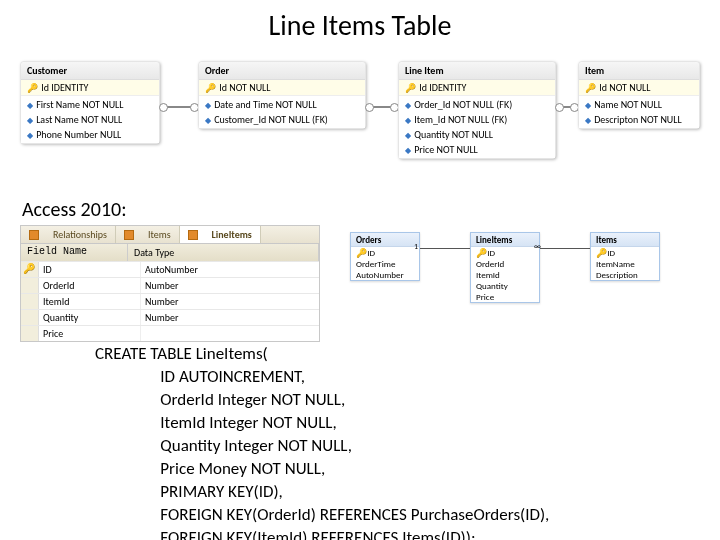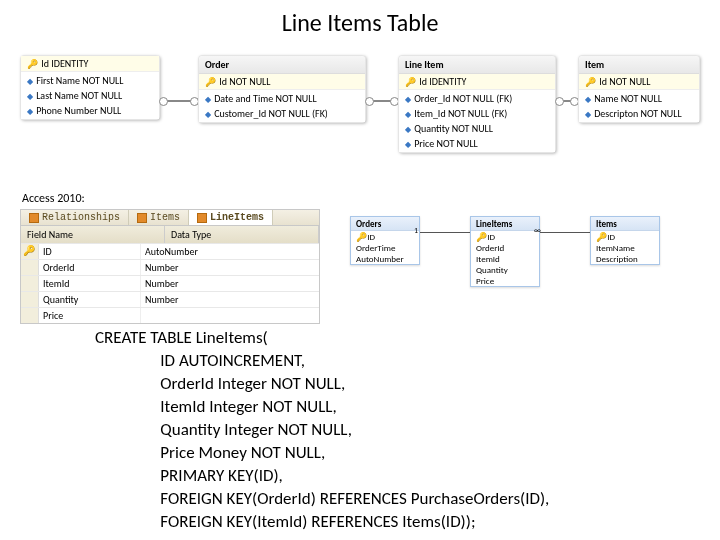--- a/index.html
+++ b/index.html
@@ -1,39 +1,39 @@
 <!DOCTYPE html>
 <html><head>
 <meta charset="utf-8">
 <style>
   * { box-sizing: border-box; margin: 0; padding: 0; }
   body { width: 720px; height: 540px; background: #fff; font-family: Calibri, Arial, sans-serif; position: relative; overflow: hidden; }
-  .title { font-size: 24px; text-align: center; margin-top: 8px; margin-bottom: 8px; font-weight: 400; }
+  .title { font-size: 28px; text-align: center; margin-top: 8px; margin-bottom: 8px; font-weight: 400; }
   .erd-zone { position: relative; height: 140px; margin: 0 20px; }
   .erd-table { position: absolute; background: #fff; border-radius: 4px; box-shadow: 1px 1px 3px rgba(0,0,0,0.25); font-size: 10px; border:1px solid #e5e5e5; }
   .erd-head { background: linear-gradient(#f6f6f6,#e8e8e8); padding: 2px 6px; font-weight: bold; border-bottom:1px solid #ddd; border-radius:4px 4px 0 0; }
   .erd-pk { background: #fffde8; padding: 1px 6px; border-bottom:1px solid #eee; display:flex; align-items:center; gap:3px;}
   .erd-body { background:#fff; padding:1px 0; }
   .erd-row { padding: 1px 6px; display:flex; align-items:center; gap:3px; }
   .key { color:#c9a400; font-size:9px; }
   .dia { color:#3a78c4; font-size:8px; }
   .conn { position:absolute; height:2px; background:#888; top:55px; }
   .conn::before,.conn::after { content:""; position:absolute; width:7px; height:7px; border:1px solid #888; border-radius:50%; top:-3px; background:#fff; }
   .conn::before{left:-1px;} .conn::after{right:-1px;}
 
-  .access-label { font-size: 12px; margin: 6px 8px 4px 22px; }
+  .access-label { font-size: 20px; margin: 6px 8px 4px 22px; }
   .access-zone { position: relative; height:110px; margin:0 20px 8px 20px; }
   .access-left { position:absolute; left:0; top:0; width:300px; border:1px solid #c8c8c8; font-size:10px; background:#fff;}
   .tabs { display:flex; background:linear-gradient(#f4f0e4,#e8e2d0); border-bottom:1px solid #c8c8c8;}
-  .tab { padding:2px 8px; display:flex; align-items:center; gap:3px; border-right:1px solid #d0ccb8; color:#5a4a20;font-family:Liberation Mono, monospace;}
+  .tab { padding:2px 8px; display:flex; align-items:center; gap:14px; border-right:1px solid #d0ccb8; color:#5a4a20;}
   .tab.active { background:#fff; font-weight:bold; }
   .tabicon { width:10px; height:10px; background:#e28a2b; border:1px solid #b56a10; }
   .gridhead { display:flex; background:linear-gradient(#f0ecdc,#e4dec8); font-size:10px; }
   .gridhead div { padding:2px 6px; border-right:1px solid #ccc;}
-  .gh1{width:144px;} .gh2{flex:1;}
+  .gh1{width:107px;font-family:Liberation Mono, monospace;} .gh2{flex:1;}
   .gridrow { display:flex; border-top:1px solid #e8e8e8;}
   .gridrow .c1{width:18px; text-align:center; color:#c9a400; background:#f2eedc; border-right:1px solid #ddd;}
   .gridrow .c2{width:102px; padding:1px 4px; border-right:1px solid #eee;}
   .gridrow .c3{flex:1; padding:1px 4px;}
 
   .access-rel { position:absolute; left:330px; top:5px; right:0; height:100px; font-size:9px;}
   .relbox { position:absolute; border:1px solid #a9c6e8; background:#fff; box-shadow:0 1px 2px rgba(0,0,0,0.15);}
   .relhead { background:linear-gradient(#eaf1fb,#d6e4f5); padding:1px 5px; font-weight:bold; border-bottom:1px solid #c5d6eb;}
   .relrow { padding:0 5px; }
   .relconn { position:absolute; height:1px; background:#555; }
@@ -42,20 +42,21 @@
 
   .sql { font-size: 17px; line-height:1.35; margin-left:95px; margin-top:6px; white-space:pre; font-family: Calibri, Arial, sans-serif;}
 </style>
 </head>
 <body>
 
 <div class="title">Line Items Table</div>
 
 <div class="erd-zone">
   <div class="erd-table" style="left:0; top:10px; width:140px;">
+    <div class="erd-head">Customer</div>
     <div class="erd-pk">
         <span class="key">🔑</span>
         <span>Id  IDENTITY</span>
       </div>
     <div class="erd-body">
       <div class="erd-row">
           <span class="dia">◆</span>
           <span>First Name  NOT NULL</span>
         </div>
       <div class="erd-row">

